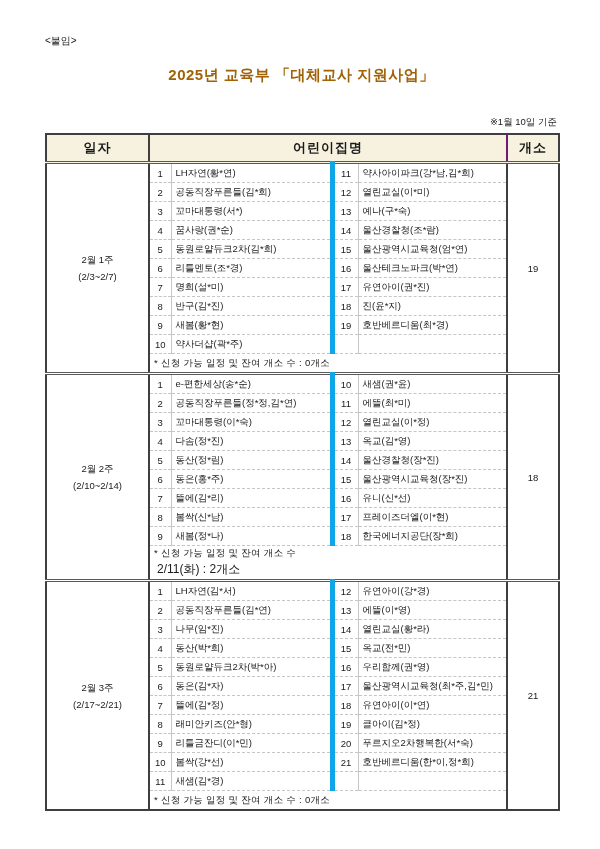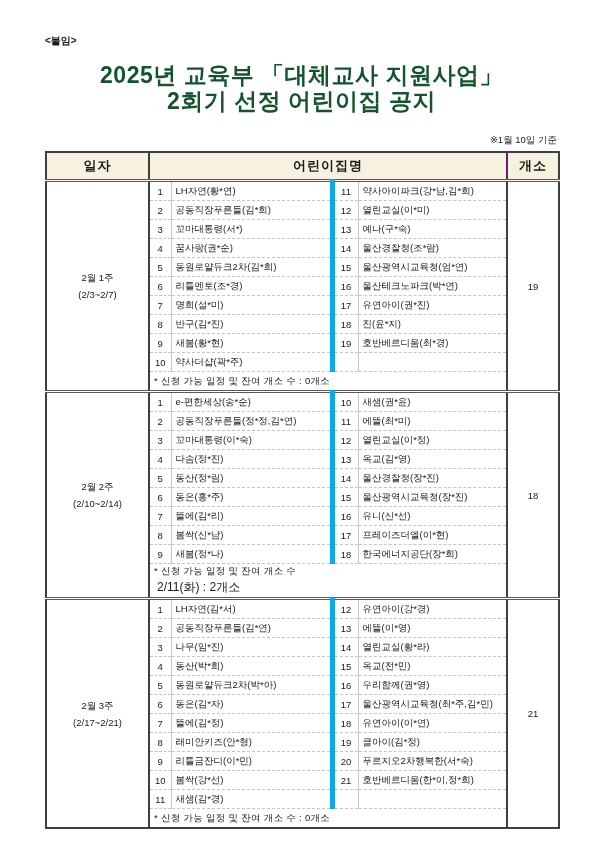--- a/index.html
+++ b/index.html
@@ -5,25 +5,25 @@
   html,body{margin:0;padding:0;background:#ffffff;}
   body{
     width:600px;height:849px;
     font-family:"Liberation Sans","DejaVu Sans",sans-serif;
     color:#1a1a1a;
     position:relative;
     box-sizing:border-box;
   }
   .page{padding:34px 42px 0 45px;}
   .attachment{
-    font-size:10px;font-weight:bold;color:#1a1a1a;margin-bottom:14px;
+    font-size:10px;font-weight:normal;color:#1a1a1a;margin-bottom:14px;
   }
   .doc-title{
-    text-align:center;font-size:23px;font-weight:bold;line-height:26px;
-    letter-spacing:0.5px;margin-bottom:20px;color:#14532d;
+    text-align:center;font-size:15px;font-weight:bold;line-height:26px;
+    letter-spacing:0.5px;margin-bottom:28px;color:#a16207;
   }
   .note{
     text-align:right;font-size:9.5px;color:#222;margin:8px 1px 4px 0;
   }
   table.daycare{
     border-collapse:collapse;width:513px;table-layout:fixed;
     border:2px solid #3f3f3f;
   }
   table.daycare th{
     background:#f7f2df;
@@ -61,21 +61,20 @@
   .footer-line2{font-weight:normal;font-size:12px;padding-left:3px;margin-top:1px;}
 </style>
 </head>
 <body>
 
 <div class="page">
   <div class="attachment">&lt;붙임&gt;</div>
 
   <div class="doc-title">
     <div>2025년 교육부 「대체교사 지원사업」</div>
-    <div>2회기 선정 어린이집 공지</div>
   </div>
 
   <div class="note">※1월 10일 기준</div>
 
   <table class="daycare">
     <colgroup>
       <col style="width:103px">
       <col style="width:22px">
       <col style="width:161px">
       <col style="width:26px">

